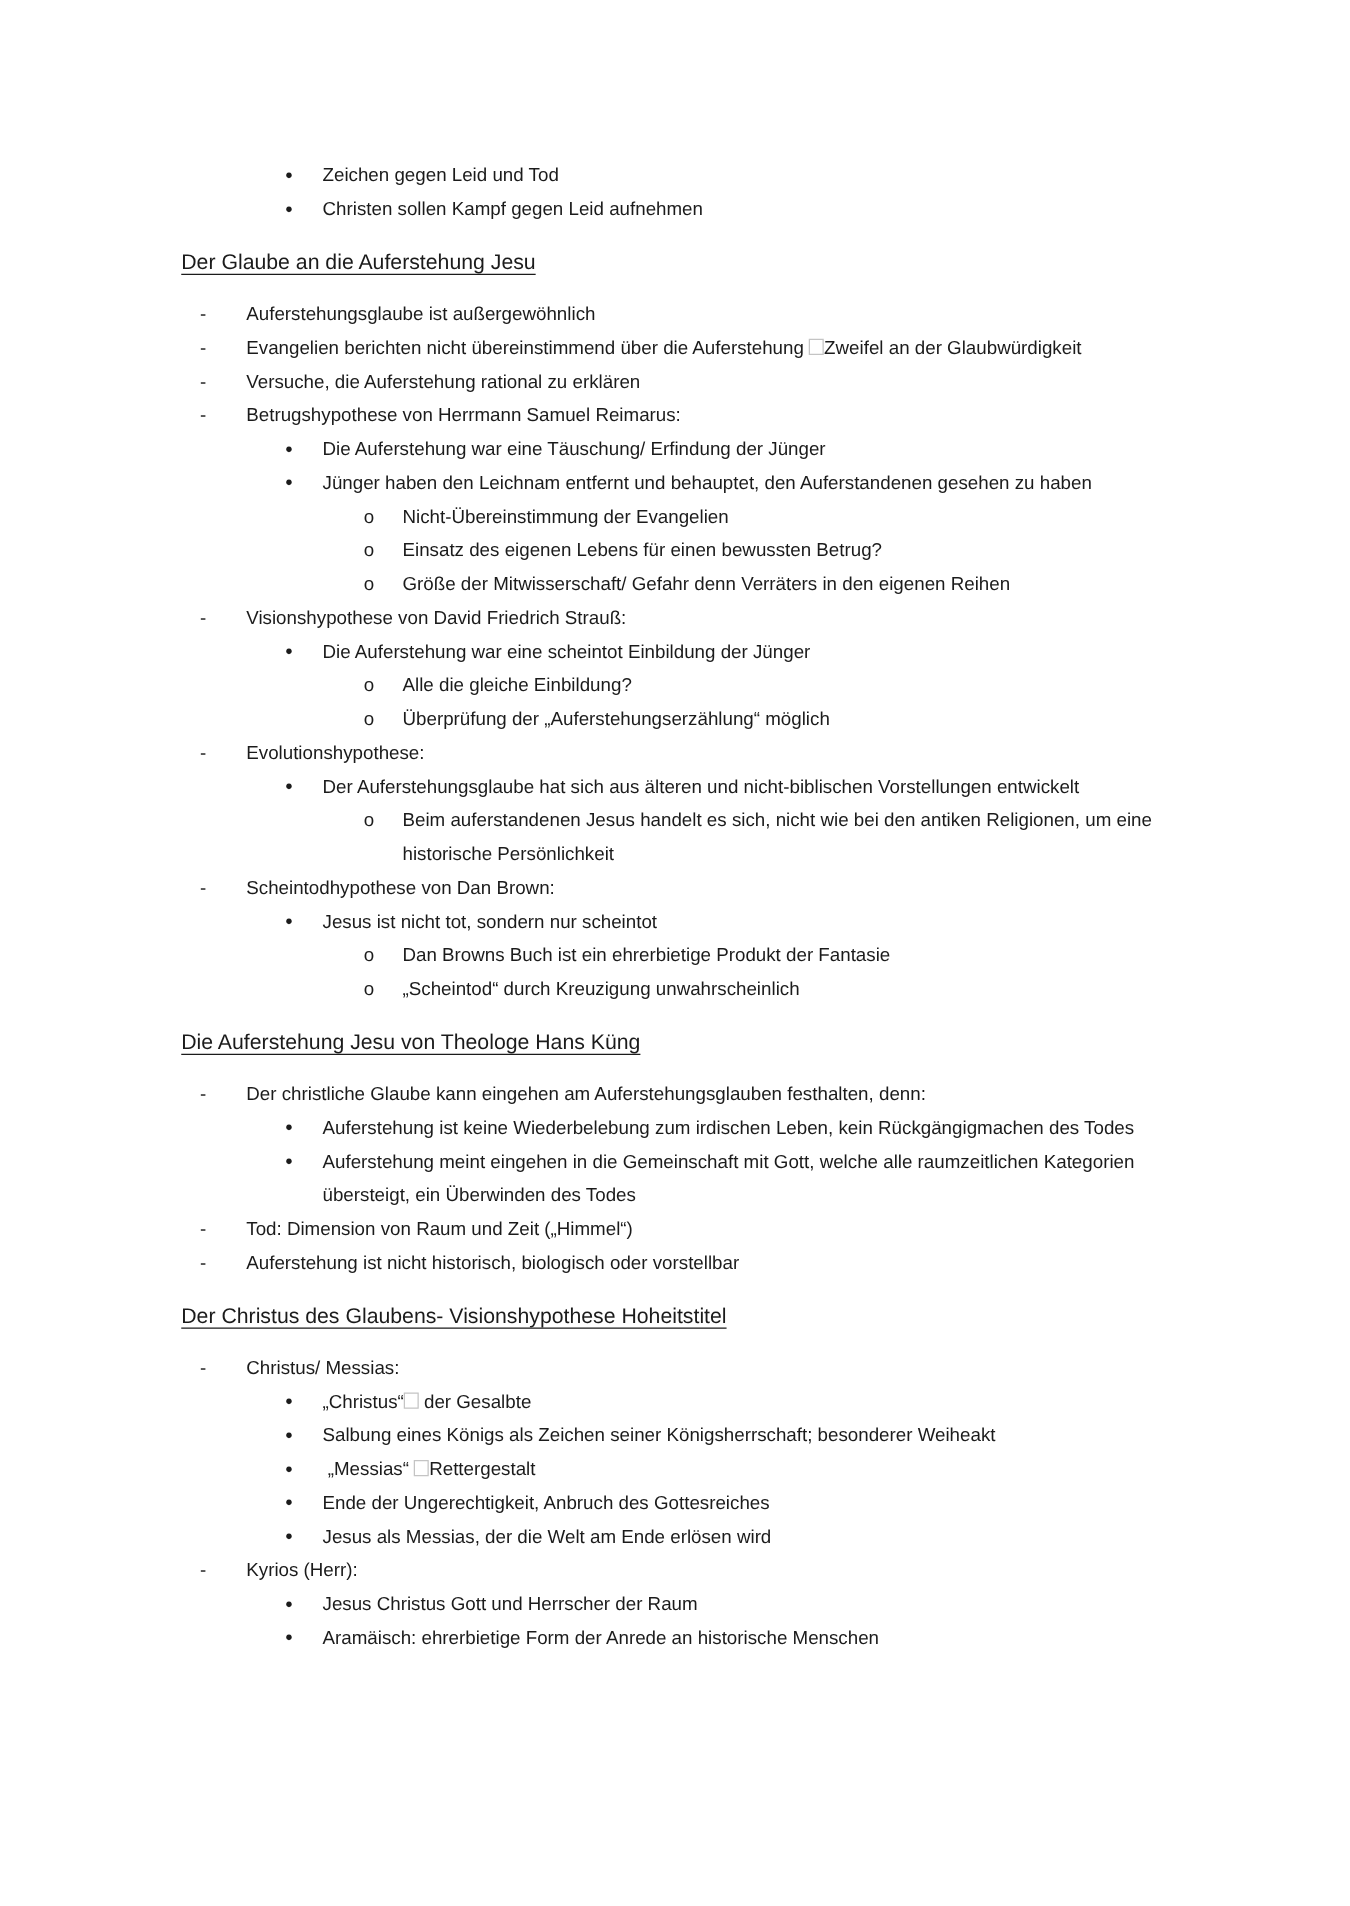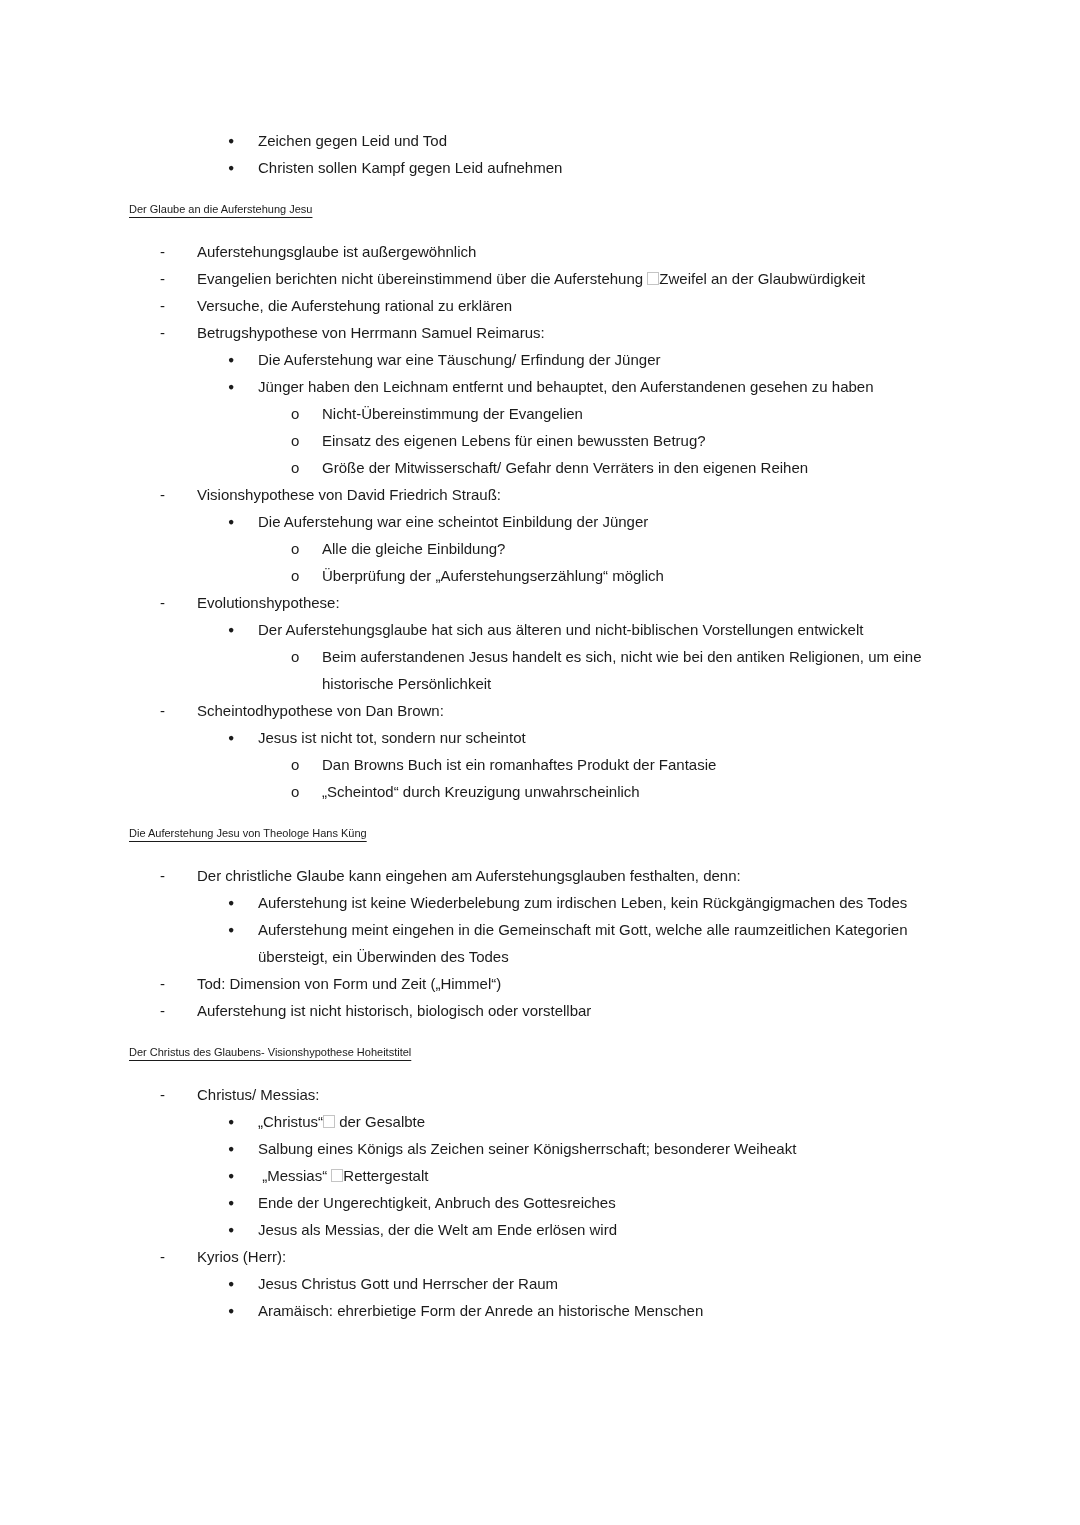--- a/index.html
+++ b/index.html
@@ -9,25 +9,25 @@
     background:#ffffff;
     color:#1b1b1b;
     font-family:"Liberation Sans", sans-serif;
     font-size:15px;
     line-height:27px;
     box-sizing:border-box;
     padding:127px 125px 0 129px;
     overflow:hidden;
   }
   .heading {
-    font-size:11px;
+    font-size:17px;
     text-decoration:underline;
     text-underline-offset:4px;
     text-decoration-thickness:1.4px;
-    margin:15px 0;
+    margin:15px 16px;
   }
   .list { margin:0; }
   .item { position:relative; white-space:pre-wrap; }
   .item .marker { position:absolute; top:0; }
   .l1 { padding-left:68px; }  .l1 .marker { left:31px; }
   .l2 { padding-left:129px; } .l2 .marker { left:99px; }
   .l3 { padding-left:193px; } .l3 .marker { left:162px; }
   .marker.m2 { font-size:10.5px; }
   .missing-box {
     display:inline-block;
@@ -60,29 +60,29 @@
         <div class="item l3"><span class="marker m3">o</span><span class="text">Größe der Mitwisserschaft/ Gefahr denn Verräters in den eigenen Reihen</span></div>
         <div class="item l1"><span class="marker m1">-</span><span class="text">Visionshypothese von David Friedrich Strauß:</span></div>
         <div class="item l2"><span class="marker m2">●</span><span class="text">Die Auferstehung war eine scheintot Einbildung der Jünger</span></div>
         <div class="item l3"><span class="marker m3">o</span><span class="text">Alle die gleiche Einbildung?</span></div>
         <div class="item l3"><span class="marker m3">o</span><span class="text">Überprüfung der „Auferstehungserzählung“ möglich</span></div>
         <div class="item l1"><span class="marker m1">-</span><span class="text">Evolutionshypothese:</span></div>
         <div class="item l2"><span class="marker m2">●</span><span class="text">Der Auferstehungsglaube hat sich aus älteren und nicht-biblischen Vorstellungen entwickelt</span></div>
         <div class="item l3"><span class="marker m3">o</span><span class="text">Beim auferstandenen Jesus handelt es sich, nicht wie bei den antiken Religionen, um eine historische Persönlichkeit</span></div>
         <div class="item l1"><span class="marker m1">-</span><span class="text">Scheintodhypothese von Dan Brown:</span></div>
         <div class="item l2"><span class="marker m2">●</span><span class="text">Jesus ist nicht tot, sondern nur scheintot</span></div>
-        <div class="item l3"><span class="marker m3">o</span><span class="text">Dan Browns Buch ist ein romanhaftes Produkt der Fantasie</span></div>
+        <div class="item l3"><span class="marker m3">o</span><span class="text">Dan Browns Buch ist ein ehrerbietige Produkt der Fantasie</span></div>
         <div class="item l3"><span class="marker m3">o</span><span class="text">„Scheintod“ durch Kreuzigung unwahrscheinlich</span></div>
       </div>
       <div class="heading">Die Auferstehung Jesu von Theologe Hans Küng</div>
       <div class="list">
         <div class="item l1"><span class="marker m1">-</span><span class="text">Der christliche Glaube kann eingehen am Auferstehungsglauben festhalten, denn:</span></div>
         <div class="item l2"><span class="marker m2">●</span><span class="text">Auferstehung ist keine Wiederbelebung zum irdischen Leben, kein Rückgängigmachen des Todes</span></div>
         <div class="item l2"><span class="marker m2">●</span><span class="text">Auferstehung meint eingehen in die Gemeinschaft mit Gott, welche alle raumzeitlichen Kategorien übersteigt, ein Überwinden des Todes</span></div>
-        <div class="item l1"><span class="marker m1">-</span><span class="text">Tod: Dimension von Form und Zeit („Himmel“)</span></div>
+        <div class="item l1"><span class="marker m1">-</span><span class="text">Tod: Dimension von Raum und Zeit („Himmel“)</span></div>
         <div class="item l1"><span class="marker m1">-</span><span class="text">Auferstehung ist nicht historisch, biologisch oder vorstellbar</span></div>
       </div>
       <div class="heading">Der Christus des Glaubens- Visionshypothese Hoheitstitel</div>
       <div class="list">
         <div class="item l1"><span class="marker m1">-</span><span class="text">Christus/ Messias:</span></div>
         <div class="item l2"><span class="marker m2">●</span><span class="text">„Christus“<span class="missing-box"></span> der Gesalbte</span></div>
         <div class="item l2"><span class="marker m2">●</span><span class="text">Salbung eines Königs als Zeichen seiner Königsherrschaft; besonderer Weiheakt</span></div>
         <div class="item l2"><span class="marker m2">●</span><span class="text"> „Messias“ <span class="missing-box"></span>Rettergestalt</span></div>
         <div class="item l2"><span class="marker m2">●</span><span class="text">Ende der Ungerechtigkeit, Anbruch des Gottesreiches</span></div>
         <div class="item l2"><span class="marker m2">●</span><span class="text">Jesus als Messias, der die Welt am Ende erlösen wird</span></div>

